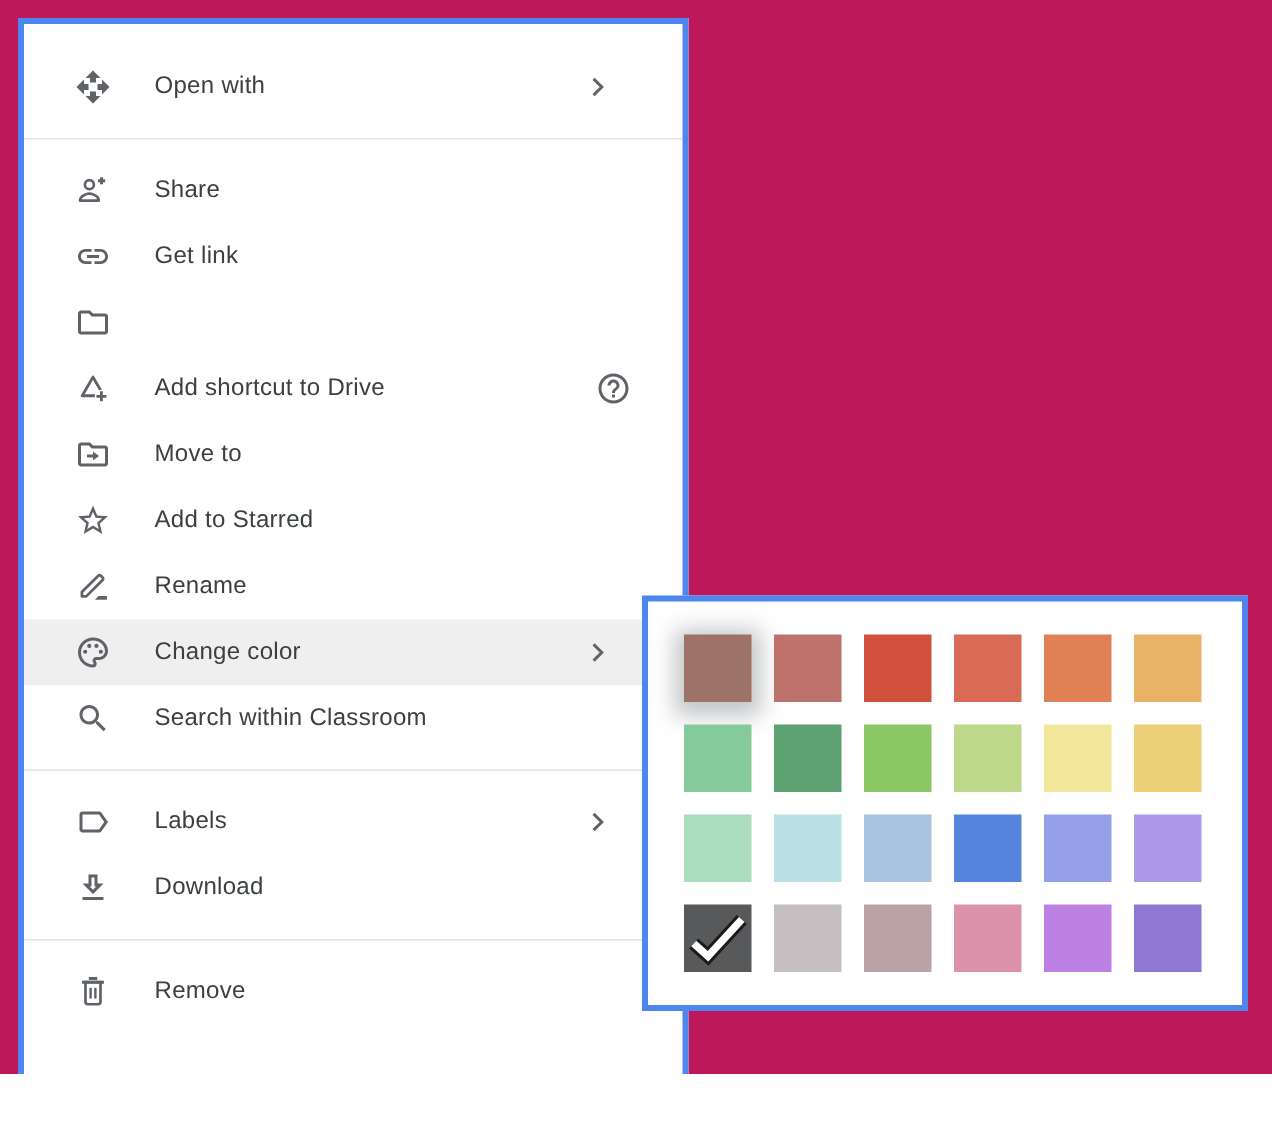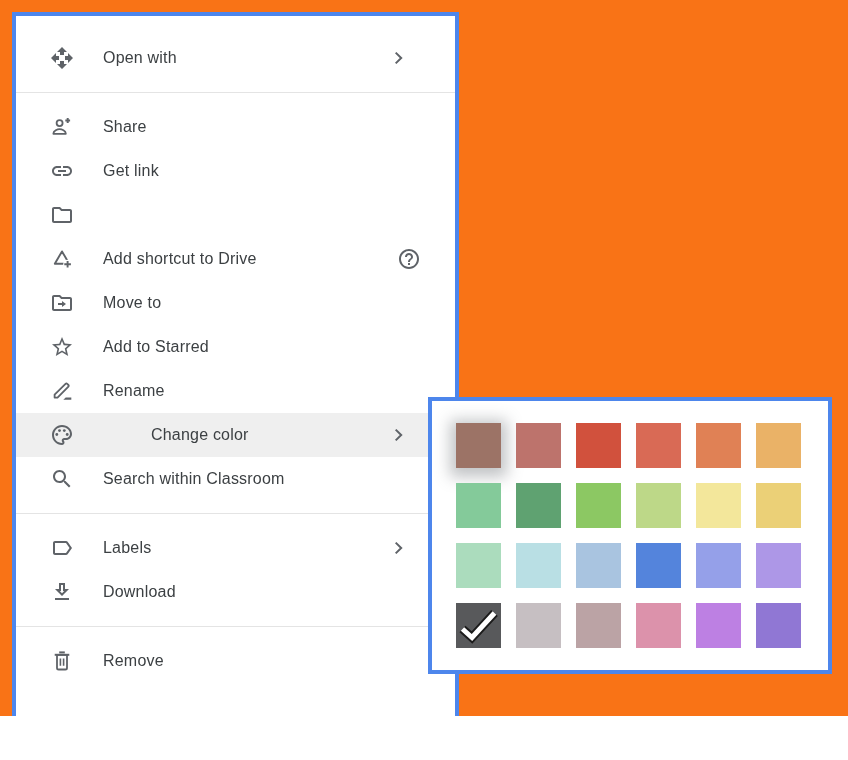--- a/index.html
+++ b/index.html
@@ -1,37 +1,37 @@
 <!DOCTYPE html>
 <html style="--accent: #4d86ec; --highlight: #efefef; --divider: #e4e4e4; --text: #3c4043; --icon: #5f6368;"><head>
 <meta charset="utf-8">
 <style>
   html,body{margin:0;padding:0;}
   body{
     width:848px;height:760px;background:#ffffff;
     font-family:"Liberation Sans", sans-serif;
     -webkit-font-smoothing:antialiased;
   }
-  .stage{position:relative;width:848px;height:716px;overflow:hidden;background:#f97316;}
+  .stage{position:relative;width:848px;height:716px;overflow:hidden;background:#be185d;}
 
   
   .menu{
     position:absolute;left:12px;top:12px;width:447px;height:738px;
     box-sizing:border-box;background:#fff;border:4px solid var(--accent,#4d86ec);
     z-index:1;overflow:hidden;
   }
   .section{padding:12px 0;}
   .section.first{padding:20px 0 12px 0;}
   .section.last{padding:12px 0 18px 0;text-align:center;}
   .divider{height:1px;background:var(--divider,#e4e4e4);}
   .row{
     height:44px;display:flex;align-items:center;
     padding:0 0 0 34px;position:relative;cursor:default;
   }
-  .row.highlighted{background:var(--highlight,#efefef);gap:48px;}
+  .row.highlighted{background:var(--highlight,#efefef);}
   .micon{width:24px;height:24px;flex:0 0 24px;color:var(--icon,#5f6368);}
   .micon svg{width:24px;height:24px;display:block;}
   .label{
     margin-left:29px;font-size:16px;color:var(--text,#3c4043);
     white-space:nowrap;letter-spacing:.2px;
   }
   .spacer{flex:1;}
   .trail{width:24px;height:24px;color:var(--icon,#5f6368);}
   .trail svg{width:24px;height:24px;display:block;}
   .trail.chev{margin-right:45px;}

